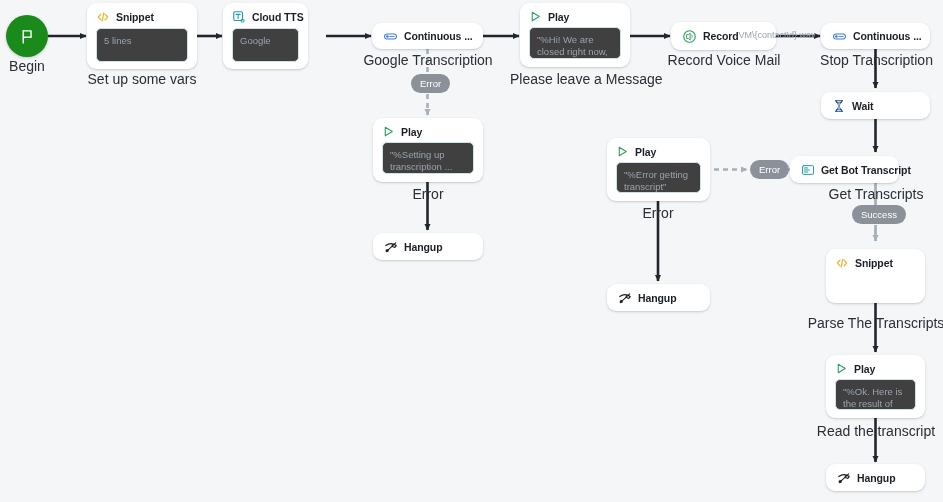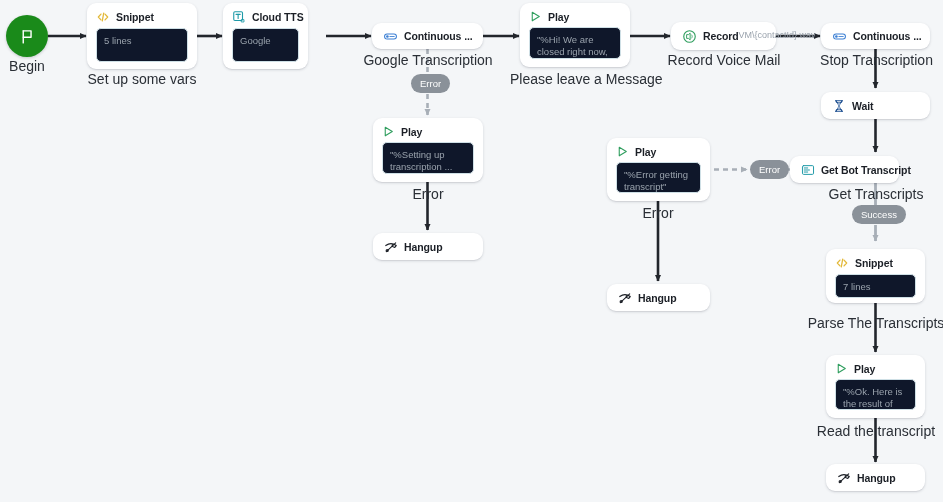--- a/index.html
+++ b/index.html
@@ -58,21 +58,21 @@
     font-size: 9px;
     color: #9aa3ad;
     line-height: 11px;
     white-space: nowrap;
   }
   .head-text { display: flex; flex-direction: row; justify-content: center; }
   .field {
     margin: 0 9px 9px 9px;
     border: 1px solid #cfe0e6;
     border-radius: 5px;
-    background: #0f172a;
+    background: #404040;
     font-size: 9.5px;
     color: #9aa3ad;
     line-height: 12px;
     padding: 6px 7px;
     box-sizing: border-box;
     overflow: hidden;
   }
   .icon { display: inline-flex; align-items: center; justify-content: center; flex: 0 0 auto; }
 
   
@@ -323,21 +323,20 @@
     <div class="node-head">
       <span class="icon">
         <svg width="14" height="14" viewBox="0 0 24 24" fill="none" stroke="#e3b93a" stroke-width="2.2" stroke-linecap="round" stroke-linejoin="round">
           <path d="M8.5 7 L4 12 L8.5 17"></path>
           <path d="M15.5 7 L20 12 L15.5 17"></path>
           <path d="M13.2 5.5 L10.8 18.5"></path>
         </svg>
       </span>
       <span class="node-title">Snippet</span>
     </div>
-    <div class="field" style="height:24px;">7 lines</div>
   </div>
   <div class="caption" style="left:806px; top:315px; width:140px;">Parse The Transcripts</div>
 
   <div class="node" style="left:826px; top:355px; width:99px; height:63px;">
     <div class="node-head">
       <span class="icon">
         <svg width="13" height="13" viewBox="0 0 24 24" fill="none" stroke="#2f9e5e" stroke-width="2" stroke-linejoin="round">
           <path d="M6 4 L19 12 L6 20 Z"></path>
         </svg>
       </span>

